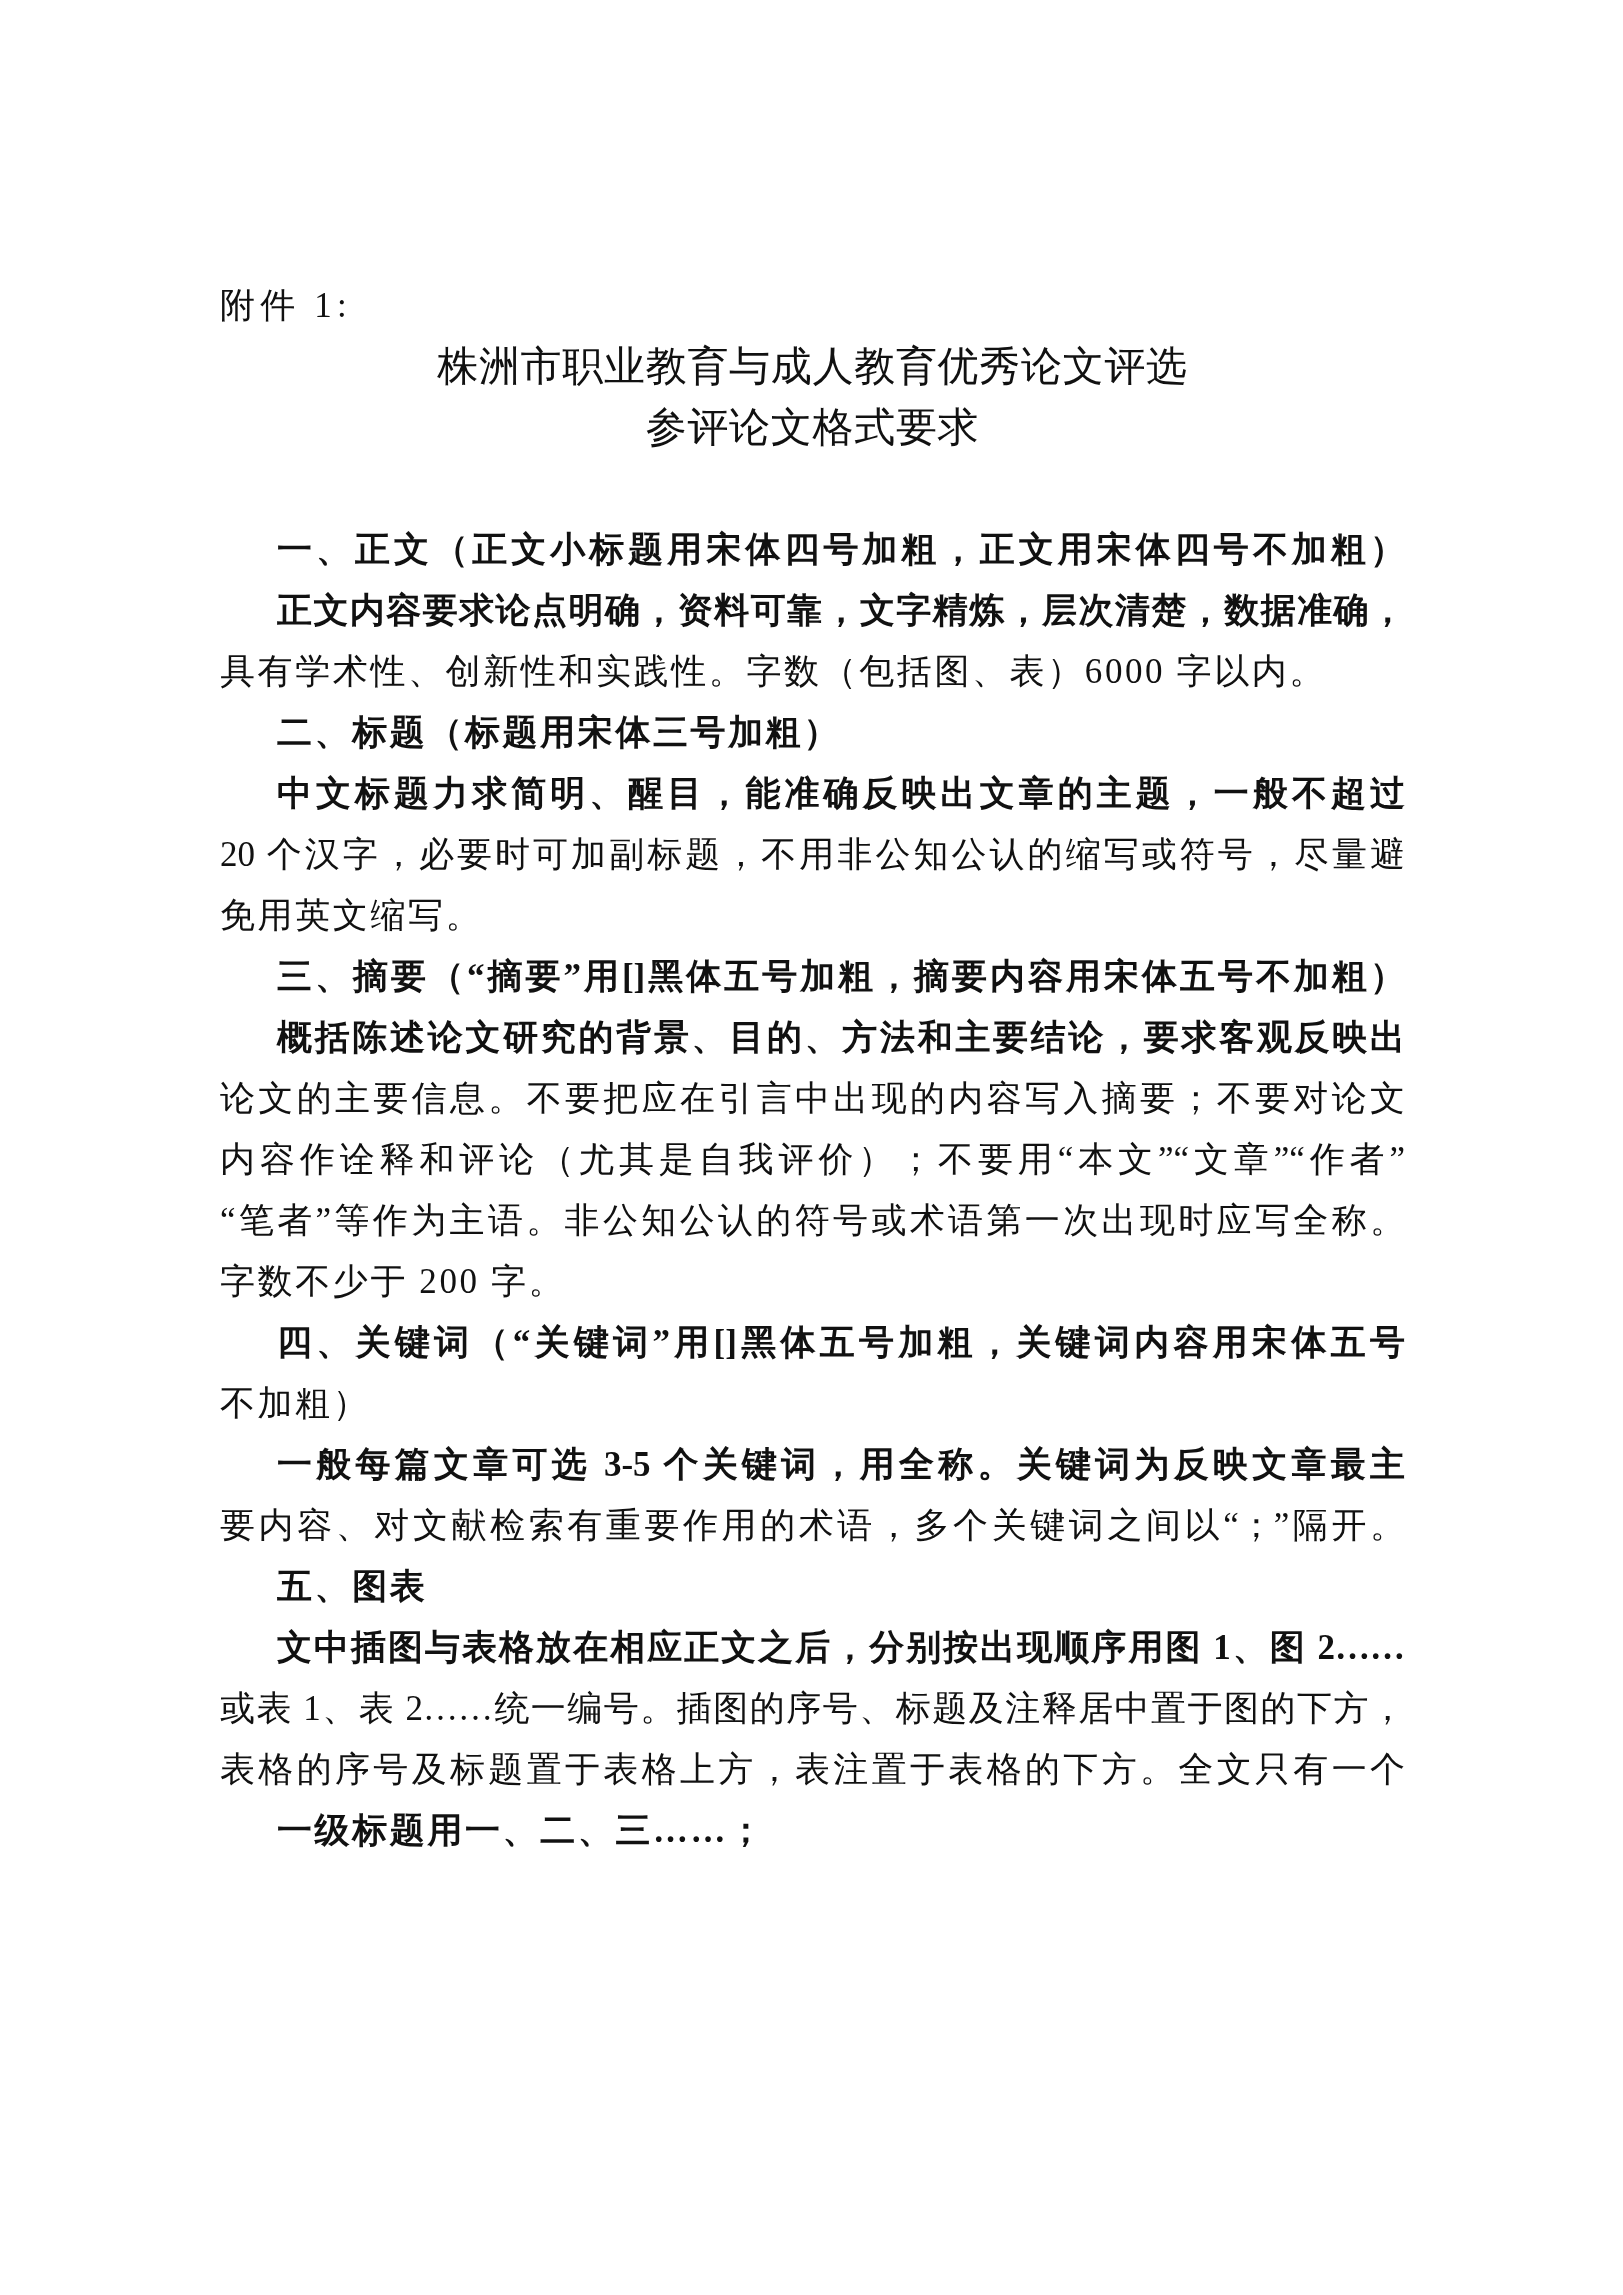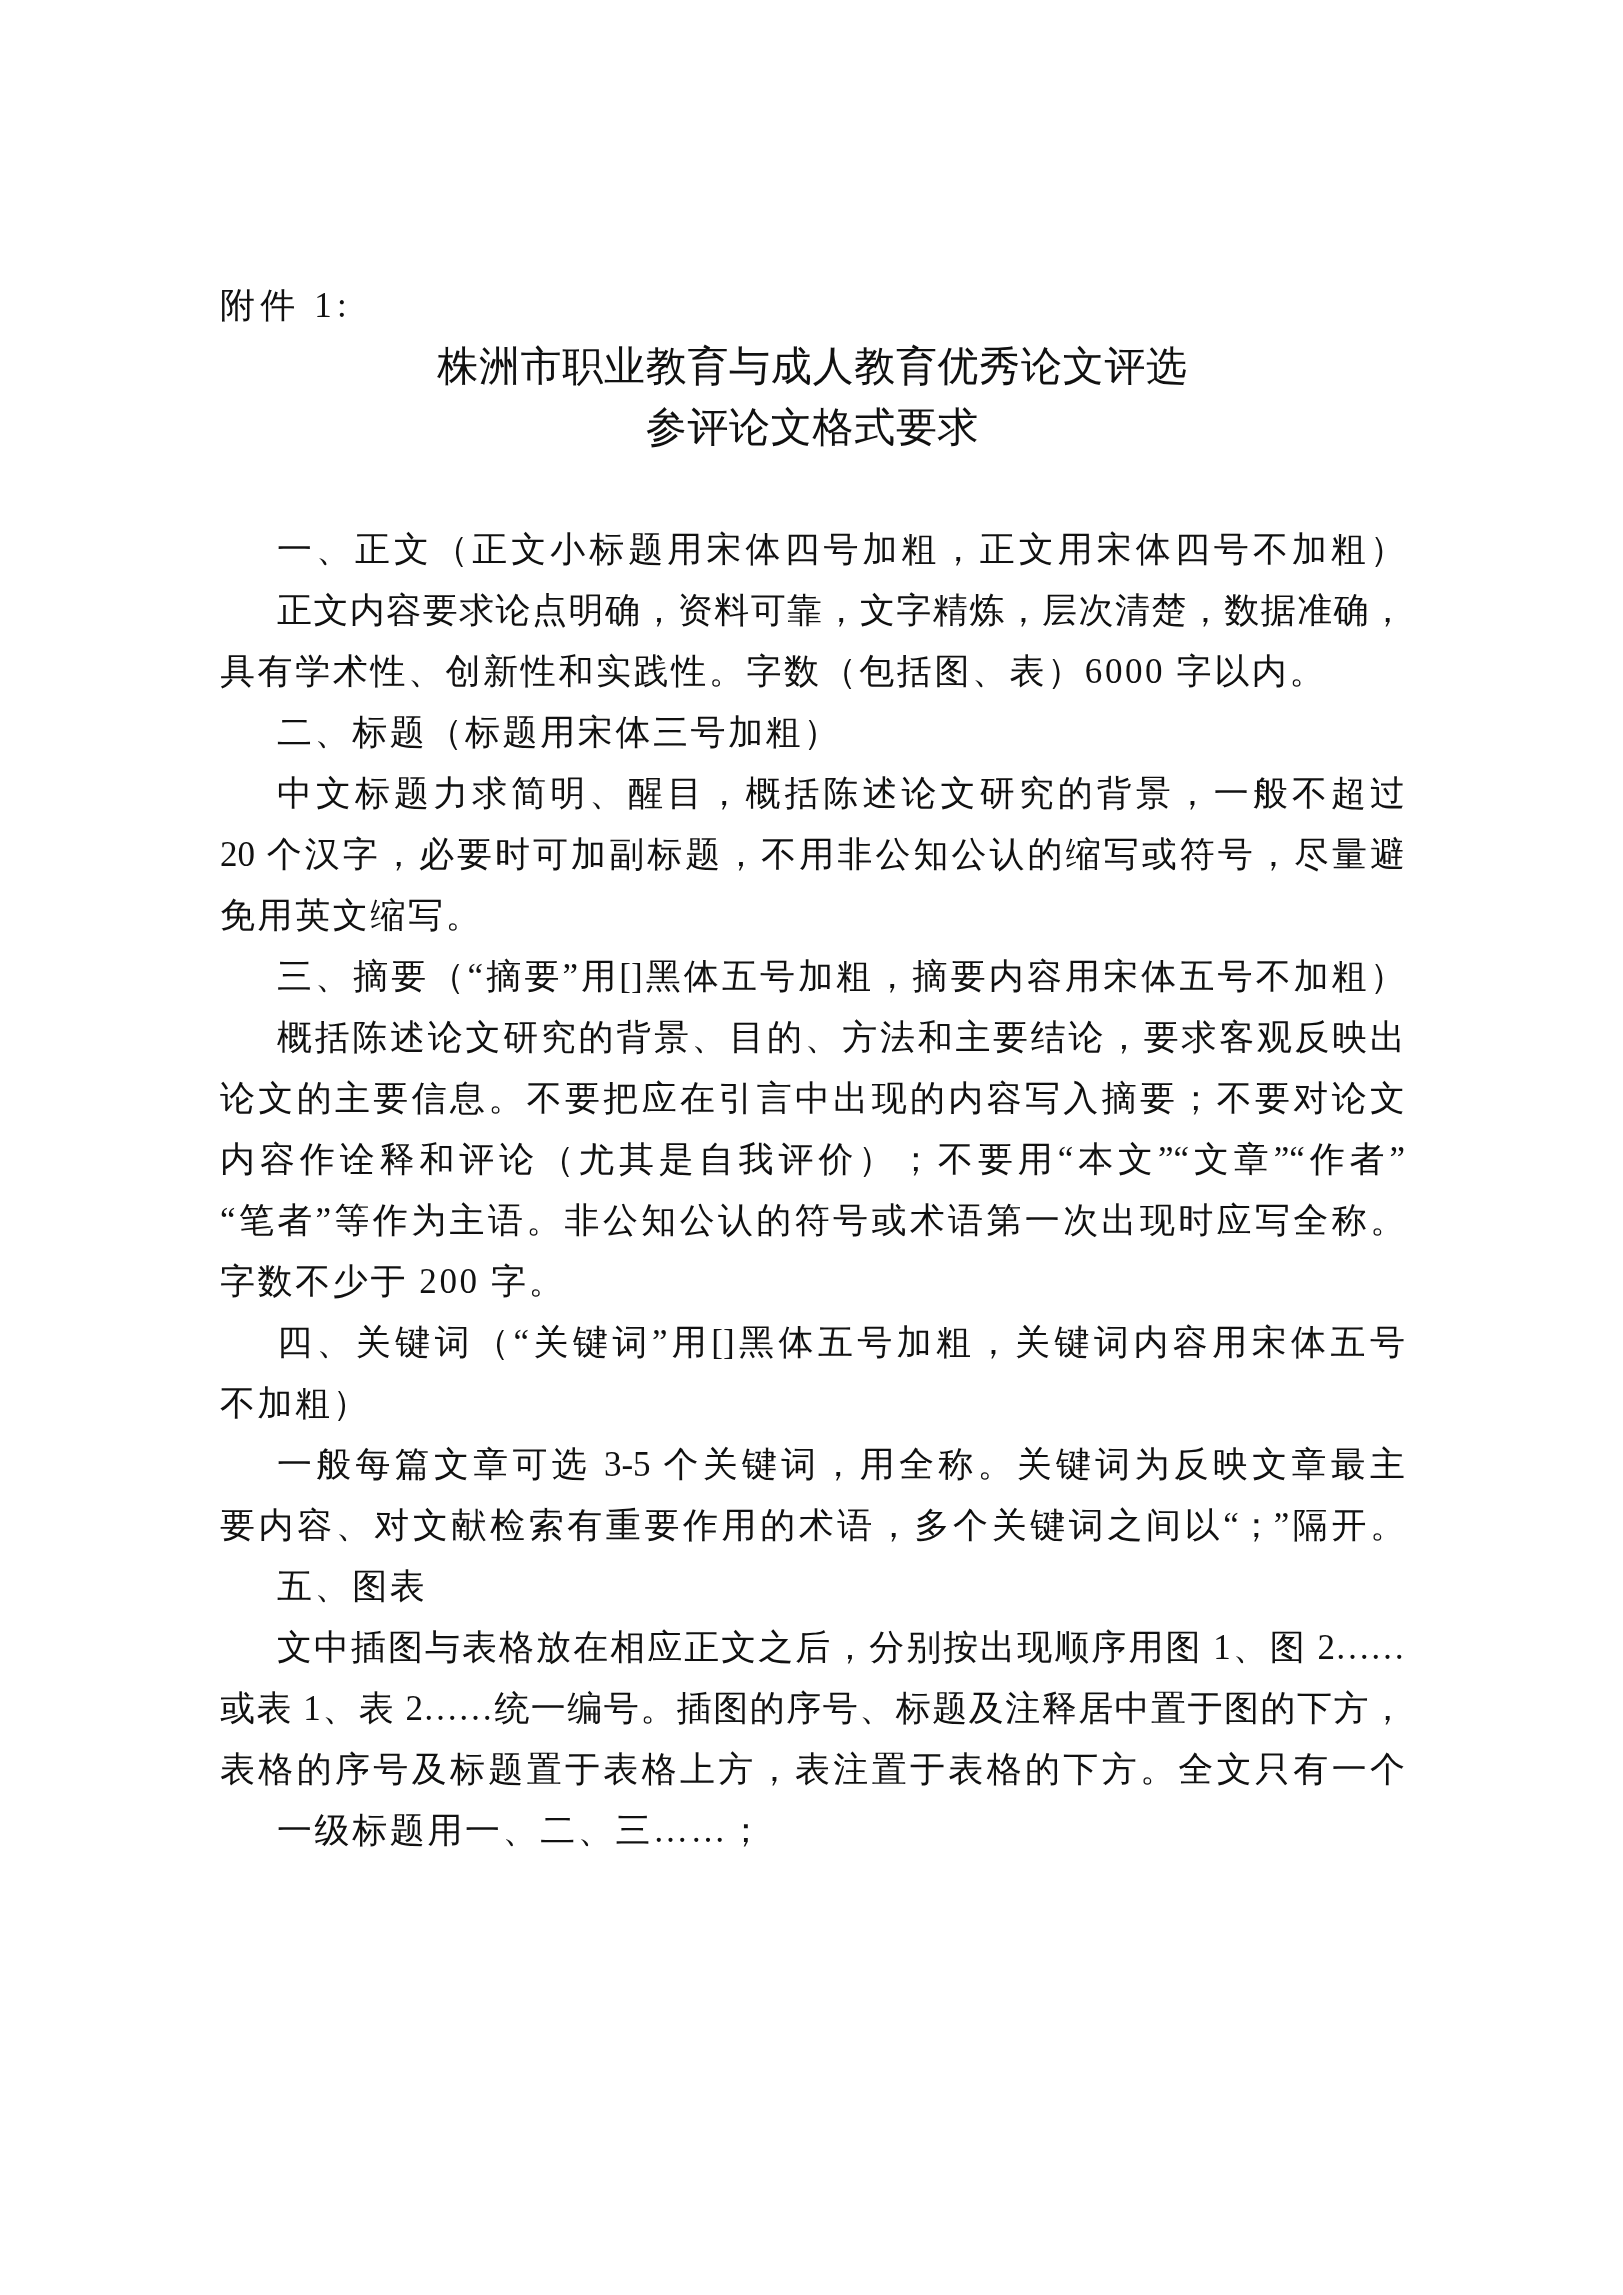--- a/index.html
+++ b/index.html
@@ -38,20 +38,21 @@
     font-weight: normal;
     letter-spacing: 0.7px;
     text-align: center;
     white-space: nowrap;
   }
   .line.empty {
     height: 61px;
   }
   .line.indent {
     padding-left: 57px;
+    font-weight: bold;
   }
   .line.fill {
     letter-spacing: 0;
     white-space: normal;
     text-align: justify;
     text-align-last: justify;
     text-justify: inter-character;
   }
   .page-number {
     position: absolute;
@@ -72,21 +73,21 @@
   <div class="flow">
     <div class="line attach">附件 1:</div>
     <div class="line title">株洲市职业教育与成人教育优秀论文评选</div>
     <div class="line title">参评论文格式要求</div>
     <div class="line empty"></div>
     <div id="body-lines">
         <div class="line body indent fill">一、正文（正文小标题用宋体四号加粗，正文用宋体四号不加粗）</div>
         <div class="line body indent fill">正文内容要求论点明确，资料可靠，文字精炼，层次清楚，数据准确，</div>
         <div class="line body">具有学术性、创新性和实践性。字数（包括图、表）6000 字以内。</div>
         <div class="line body indent">二、标题（标题用宋体三号加粗）</div>
-        <div class="line body indent fill">中文标题力求简明、醒目，概括陈述论文研究的背景，一般不超过</div>
+        <div class="line body indent fill">中文标题力求简明、醒目，能准确反映出文章的主题，一般不超过</div>
         <div class="line body fill">20 个汉字，必要时可加副标题，不用非公知公认的缩写或符号，尽量避</div>
         <div class="line body">免用英文缩写。</div>
         <div class="line body indent fill">三、摘要（“摘要”用[]黑体五号加粗，摘要内容用宋体五号不加粗）</div>
         <div class="line body indent fill">概括陈述论文研究的背景、目的、方法和主要结论，要求客观反映出</div>
         <div class="line body fill">论文的主要信息。不要把应在引言中出现的内容写入摘要；不要对论文</div>
         <div class="line body fill">内容作诠释和评论（尤其是自我评价）；不要用“本文”“文章”“作者”</div>
         <div class="line body fill">“笔者”等作为主语。非公知公认的符号或术语第一次出现时应写全称。</div>
         <div class="line body">字数不少于 200 字。</div>
         <div class="line body indent fill">四、关键词（“关键词”用[]黑体五号加粗，关键词内容用宋体五号</div>
         <div class="line body">不加粗）</div>

